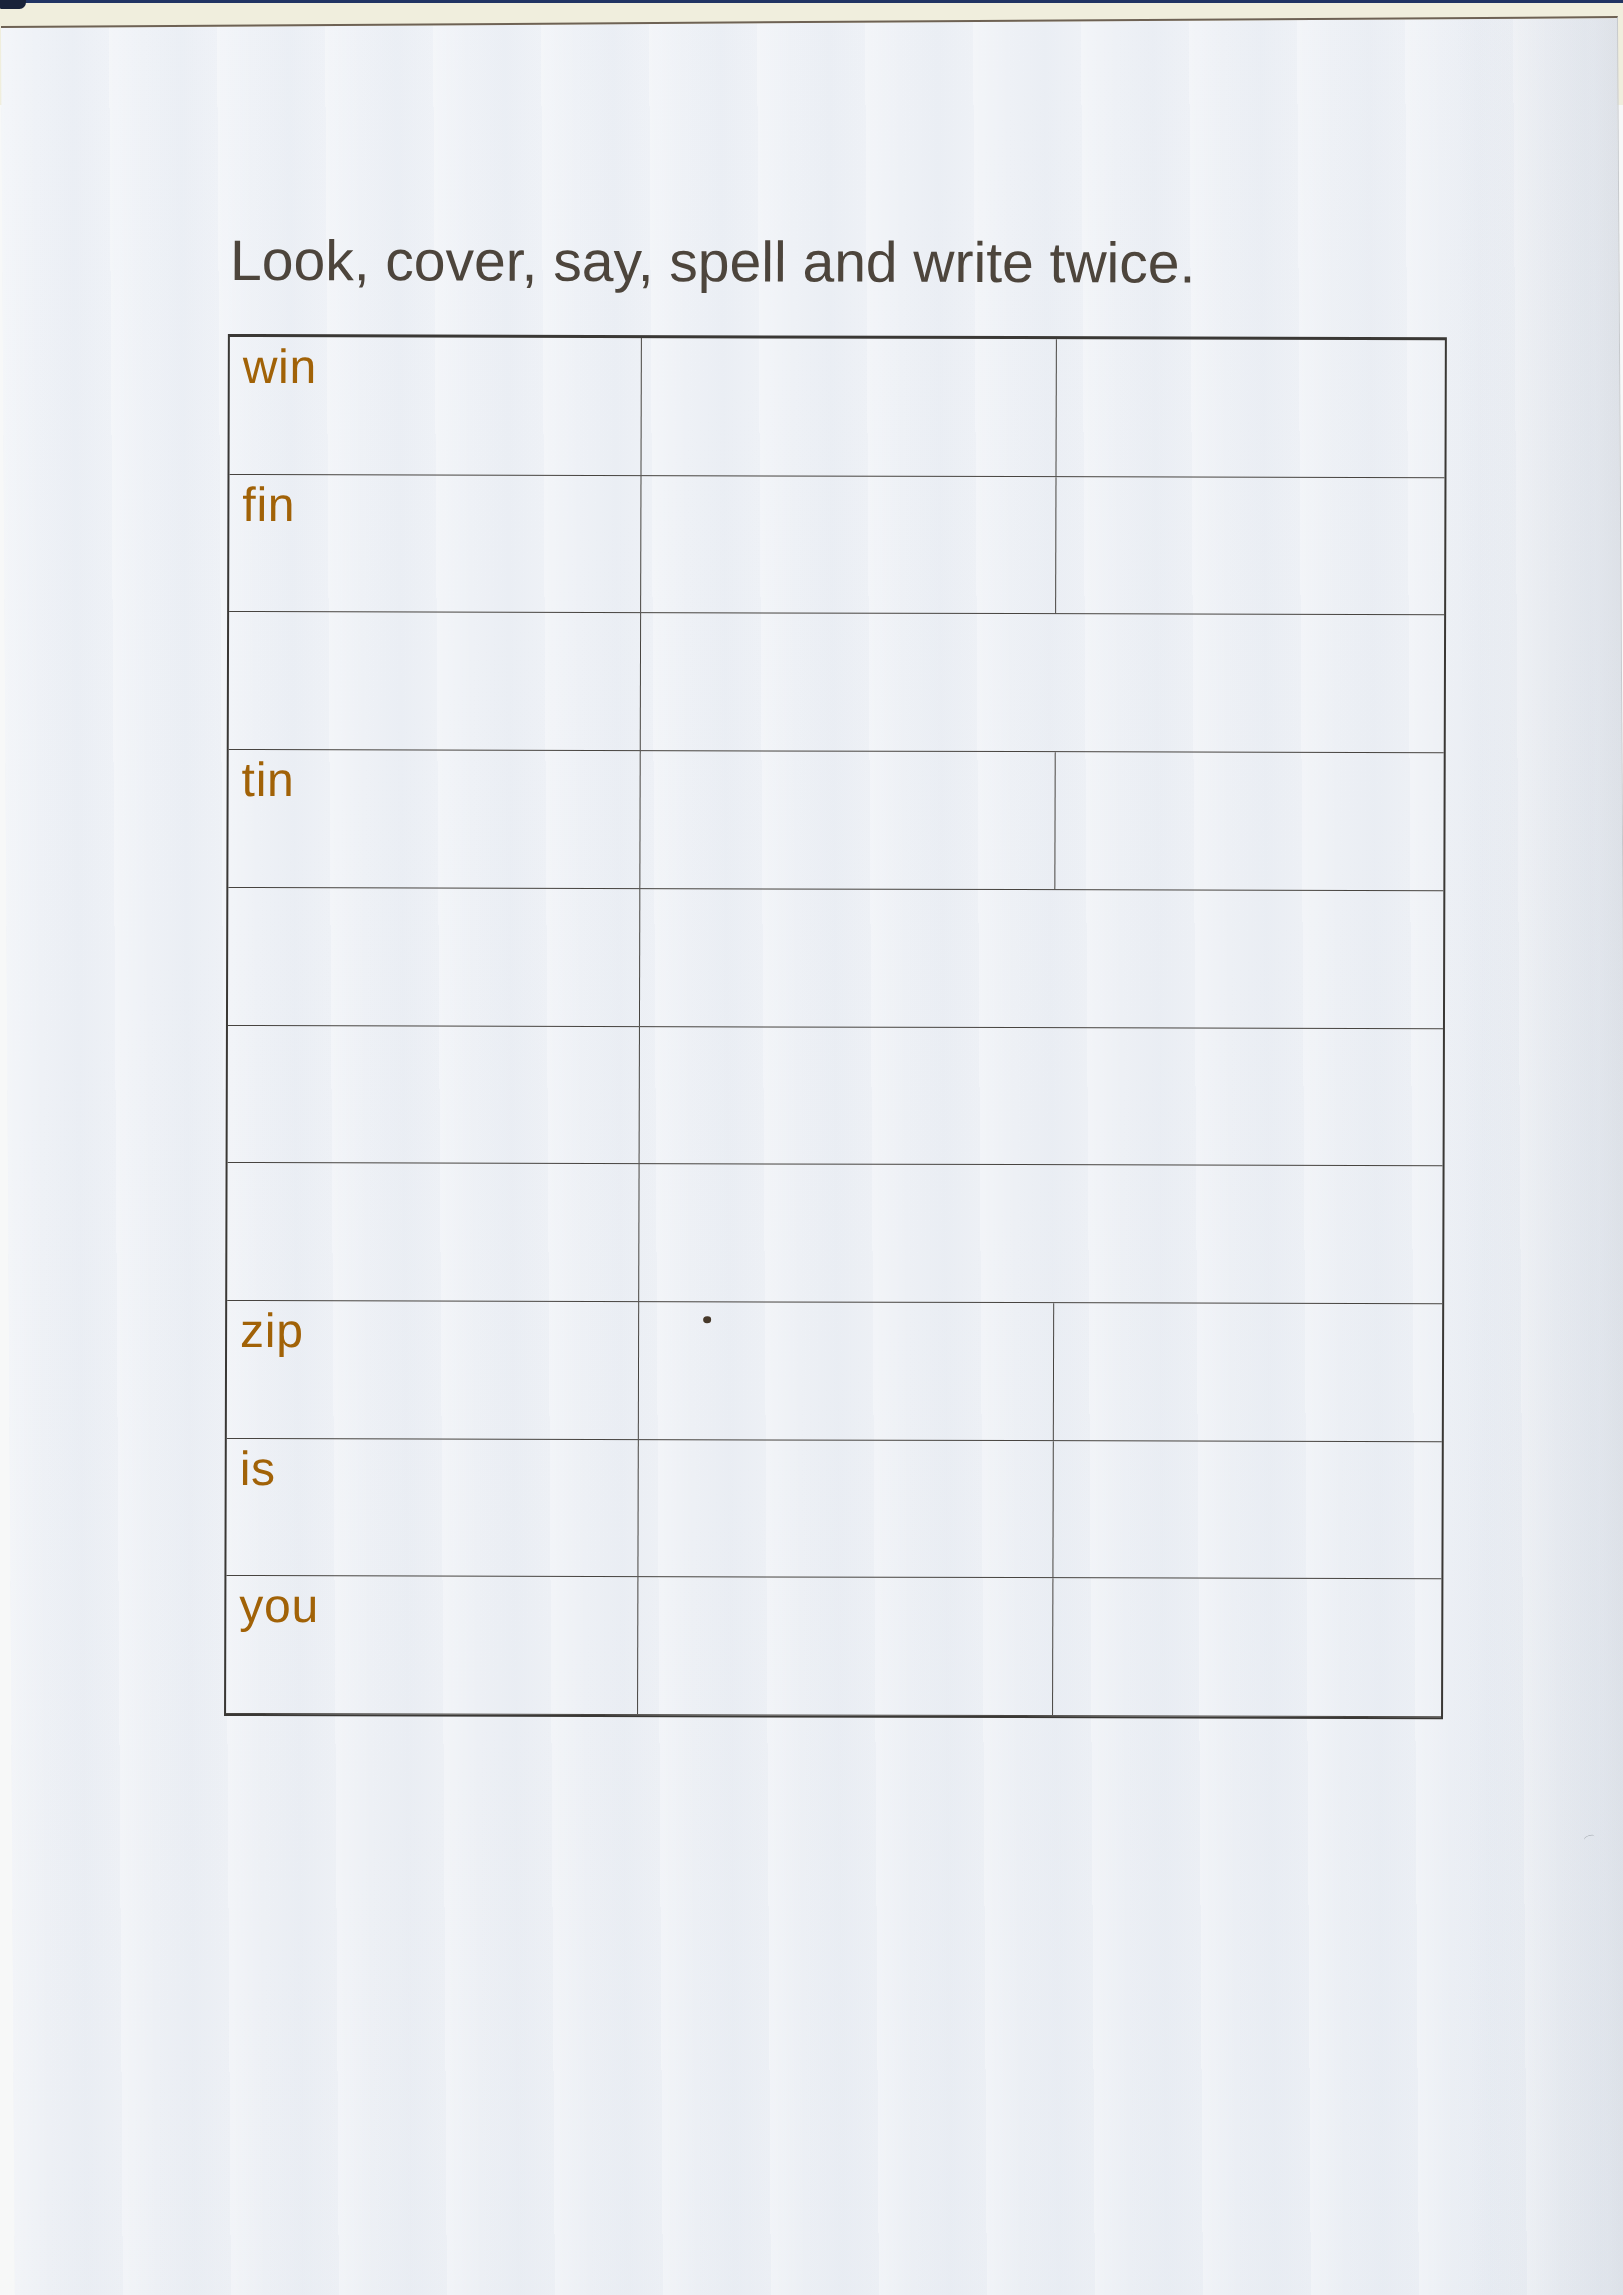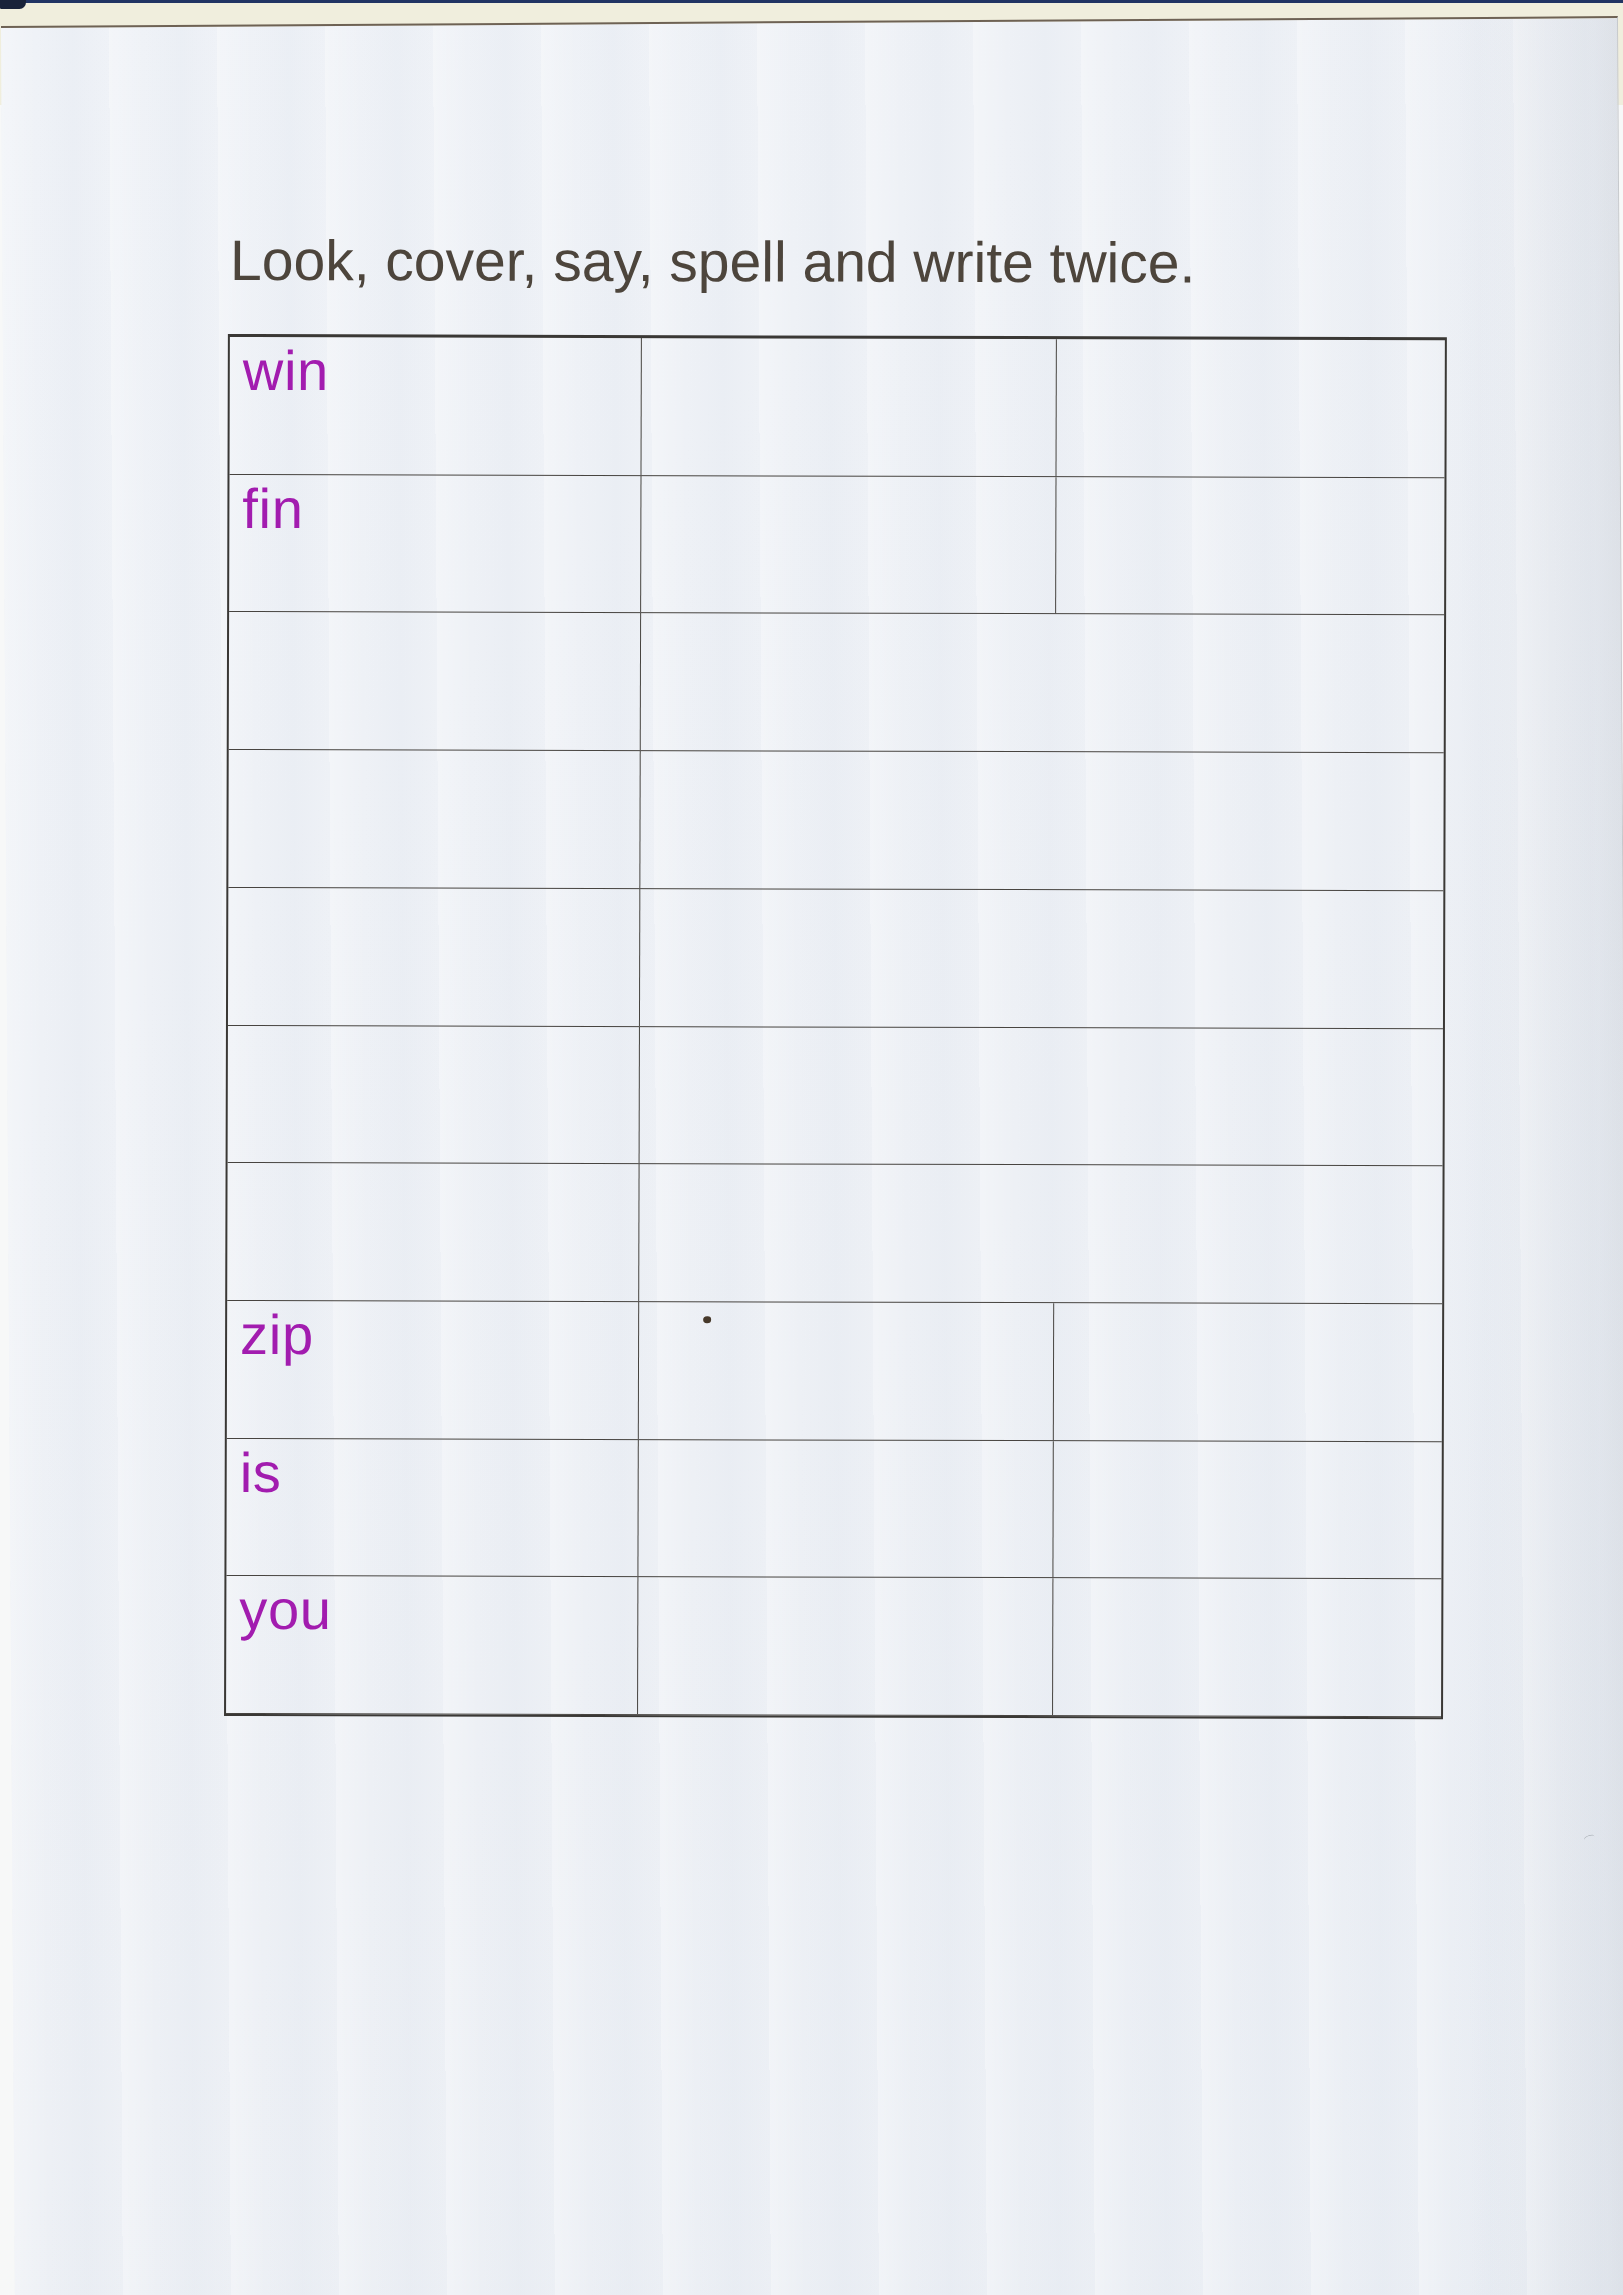--- a/index.html
+++ b/index.html
@@ -78,24 +78,24 @@
     border-bottom:1.3px solid #474440;
   }
   .t-row:last-child { border-bottom:none; }
   .cell {
     border-right:1.3px solid #474440;
     overflow:hidden;
   }
   .cell:last-child { border-right:none; }
   .word-cell {
     padding:5.9px 0 0 13px;
-    font-size:56px;
+    font-size:48px;
     line-height:1;
     letter-spacing:0.7px;
-    color:#a21caf;
+    color:#a16207;
   }
 
   
   .ink-dot {
     position:absolute;
     left:476px; top:978px;
     width:7.9px; height:7.2px;
     background:#46392a;
     border-radius:50% 45% 50% 48%;
   }
@@ -138,20 +138,21 @@
       <div class="cell"></div>
       <div class="cell"></div>
     </div>
 
     <div class="t-row">
       <div class="cell"></div>
       <div class="cell"></div>
     </div>
 
     <div class="t-row">
+      <div class="cell word-cell">tin</div>
       <div class="cell"></div>
       <div class="cell"></div>
     </div>
 
     <div class="t-row">
       <div class="cell"></div>
       <div class="cell"></div>
     </div>
 
     <div class="t-row">

